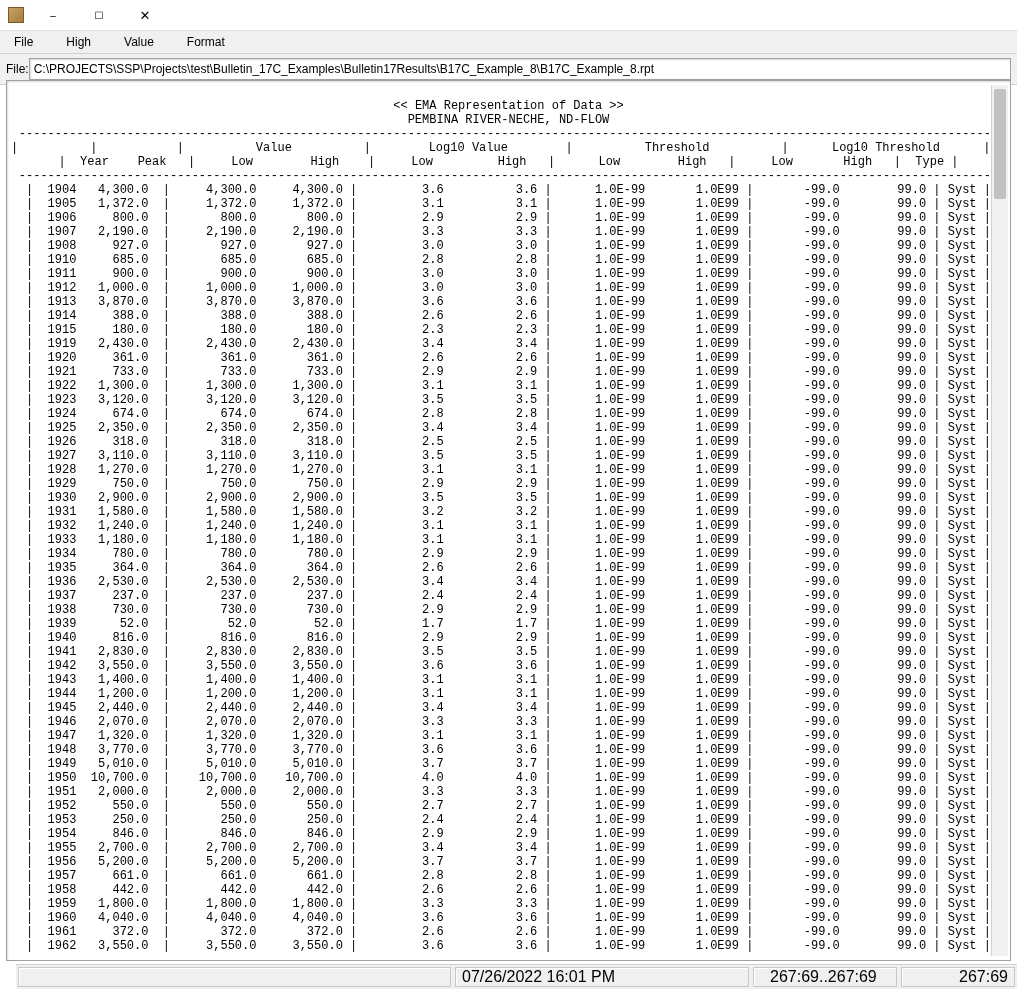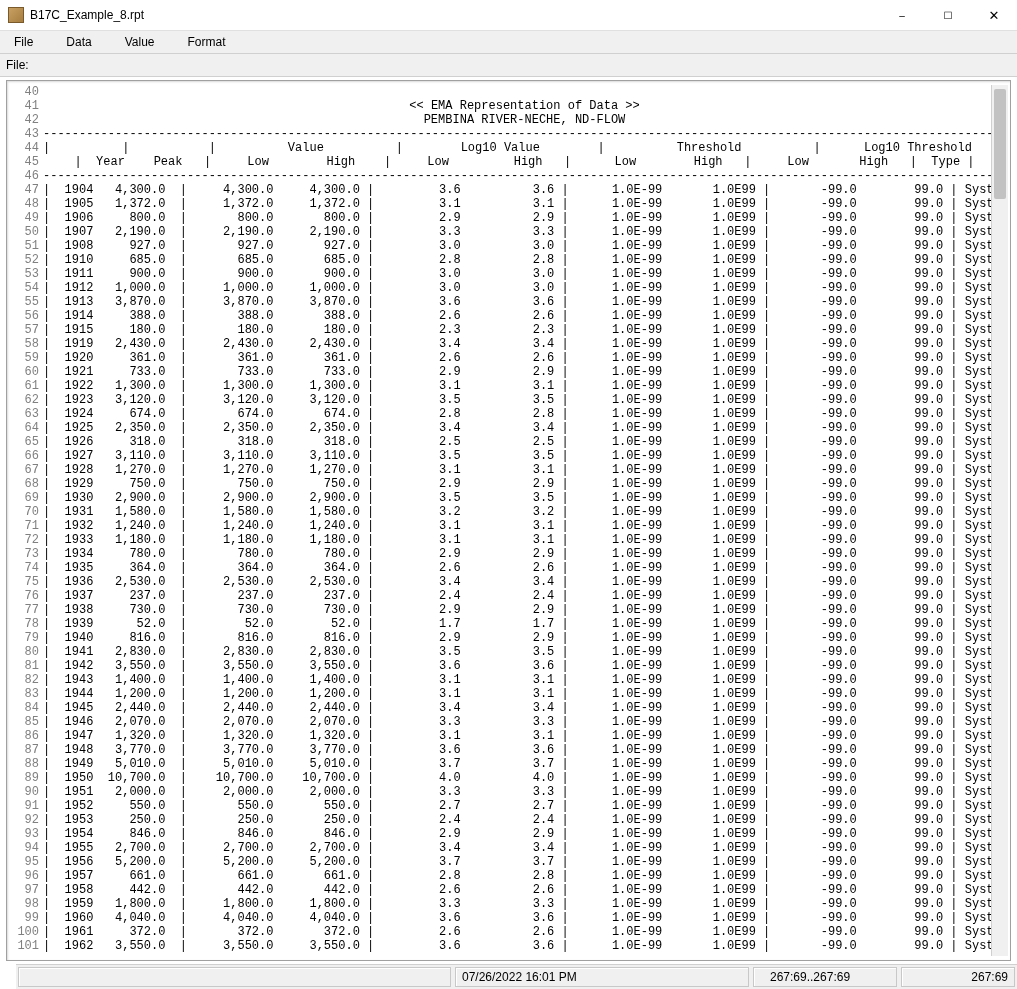--- a/index.html
+++ b/index.html
@@ -135,124 +135,62 @@
   }
   .statusbar {
     position: absolute;
     left: 16px;
     right: 0;
     bottom: 0;
     height: 24px;
     display: flex;
     background: #f0f0f0;
     border-top: 1px solid #d0d0d0;
-    font-size: 12px;
+    font-size: 16px;
   }
   .status-cell {
     border: 1px solid #c8c8c8;
     margin: 2px;
     padding: 1px 6px;
     display: flex;
     align-items: center;
     background: #f0f0f0;
     box-shadow: inset 1px 1px 0 #fff;
   }
   .status-left { flex: 1; }
   .status-dt { width: 280px; }
   .status-sel { width: 120px; padding-left: 16px; }
   .status-pos { width: 100px; justify-content: flex-end; }
 </style>
 </head>
 <body>
 
 <div class="titlebar">
   <div class="title-icon"></div>
-  <div class="title-text">B17C_Example_8.rpt</div>
   <div class="win-btns">
     <div class="win-btn">–</div>
     <div class="win-btn">☐</div>
     <div class="win-btn close">✕</div>
   </div>
 </div>
 
 <div class="menubar">
   <div class="menu-item">File</div>
-  <div class="menu-item">Data</div>
+  <div class="menu-item">High</div>
   <div class="menu-item">Value</div>
   <div class="menu-item">Format</div>
 </div>
 
 <div class="filebar">
   <span class="file-label">File:</span>
+  <input class="file-input" type="text" readonly="" value="C:\PROJECTS\SSP\Projects\test\Bulletin_17C_Examples\Bulletin17Results\B17C_Example_8\B17C_Example_8.rpt" style="">
 </div>
 
 <div class="editor-wrap">
   <div class="editor">
-    <div class="gutter" id="gutter"> 40
- 41
- 42
- 43
- 44
- 45
- 46
- 47
- 48
- 49
- 50
- 51
- 52
- 53
- 54
- 55
- 56
- 57
- 58
- 59
- 60
- 61
- 62
- 63
- 64
- 65
- 66
- 67
- 68
- 69
- 70
- 71
- 72
- 73
- 74
- 75
- 76
- 77
- 78
- 79
- 80
- 81
- 82
- 83
- 84
- 85
- 86
- 87
- 88
- 89
- 90
- 91
- 92
- 93
- 94
- 95
- 96
- 97
- 98
- 99
-100
-101</div>
     <div class="code" id="code">
 &lt;&lt; EMA Representation of Data &gt;&gt;
 PEMBINA RIVER-NECHE, ND-FLOW
 ----------------------------------------------------------------------------------------------------------------------------------------
 |          |           |          Value          |        Log10 Value        |          Threshold          |      Log10 Threshold      |       |
 |  Year    Peak   |     Low        High    |     Low         High   |      Low        High   |     Low       High   |  Type |
 ----------------------------------------------------------------------------------------------------------------------------------------
 |  1904   4,300.0  |     4,300.0     4,300.0 |         3.6          3.6 |      1.0E-99       1.0E99 |       -99.0        99.0 | Syst |
 |  1905   1,372.0  |     1,372.0     1,372.0 |         3.1          3.1 |      1.0E-99       1.0E99 |       -99.0        99.0 | Syst |
 |  1906     800.0  |       800.0       800.0 |         2.9          2.9 |      1.0E-99       1.0E99 |       -99.0        99.0 | Syst |

